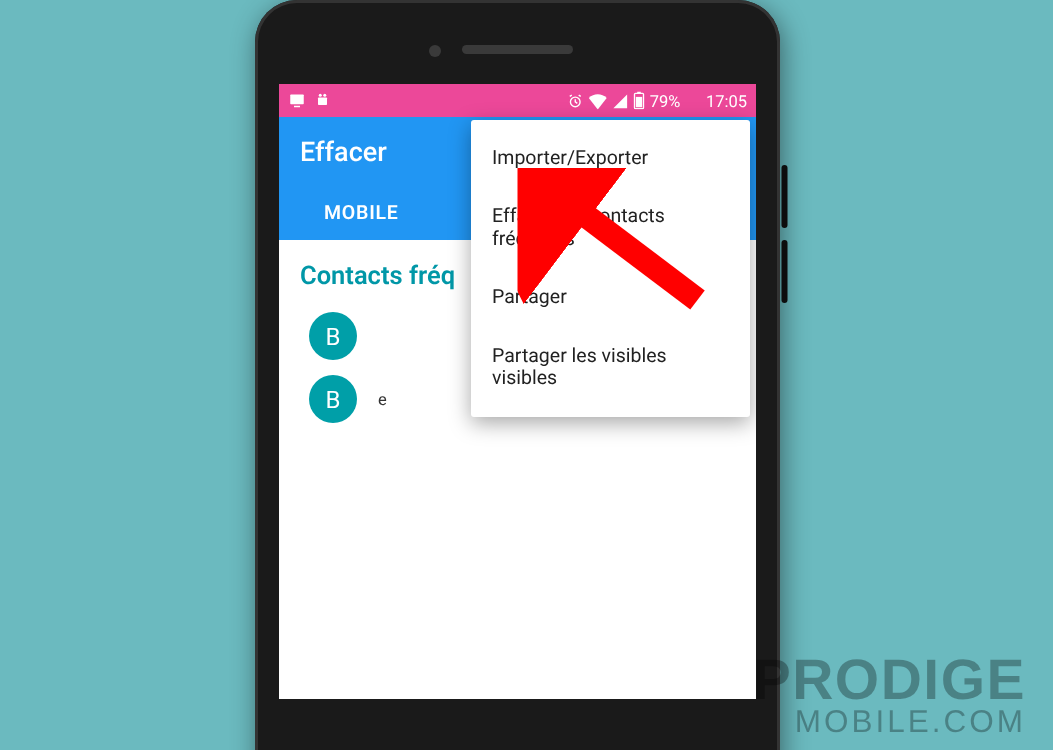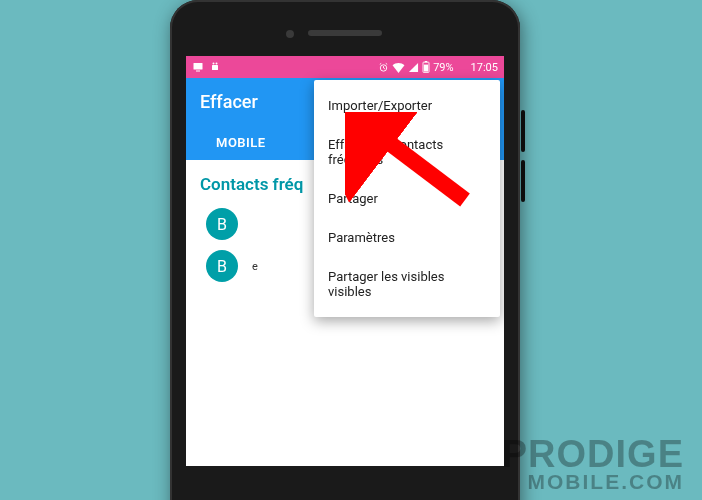--- a/index.html
+++ b/index.html
@@ -156,21 +156,21 @@
     pointer-events: none;
   }
   .wm-top {
     font-size: 38px;
     letter-spacing: 1px;
     font-weight: 700;
   }
   .wm-bot {
     font-size: 21px;
     letter-spacing: 2px;
-    font-weight: 700;
+    font-weight: 400;
   }
 </style>
 </head>
 <body>
 
 <div class="phone">
   <div class="speaker"></div>
   <div class="prox"></div>
   <div class="side-btn b1"></div>
   <div class="side-btn b2"></div>
@@ -240,21 +240,20 @@
       <div class="contact-row">
         <div class="avatar">B</div>
         <span class="hint">e</span>
       </div>
     </div>
 
     <div class="menu">
       <div class="menu-item">Importer/Exporter</div>
       <div class="menu-item">Effacer les contacts fréquents</div>
       <div class="menu-item">Partager</div>
-      <div class="menu-item">Paramètres</div>
       <div class="menu-item">Partager les visibles visibles</div>
     </div>
 
   </div>
 </div>
 
 <svg class="arrow" width="140" height="110">
   <defs>
     <marker id="ah" markerWidth="9" markerHeight="9" refX="2" refY="4.5" orient="auto">
       <polygon points="0 0, 9 4.5, 0 9" fill="#ff0000"></polygon>

